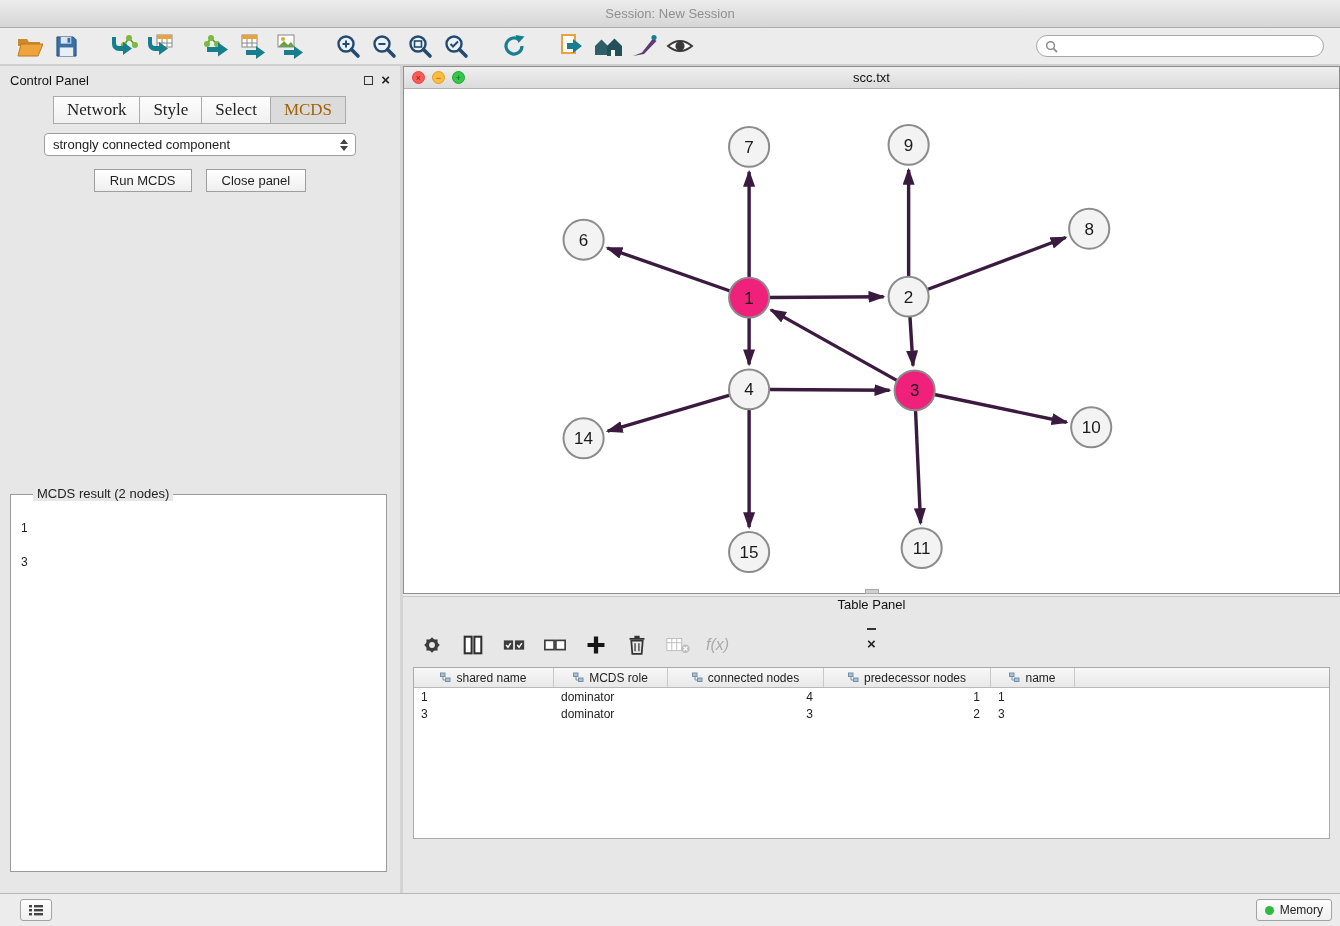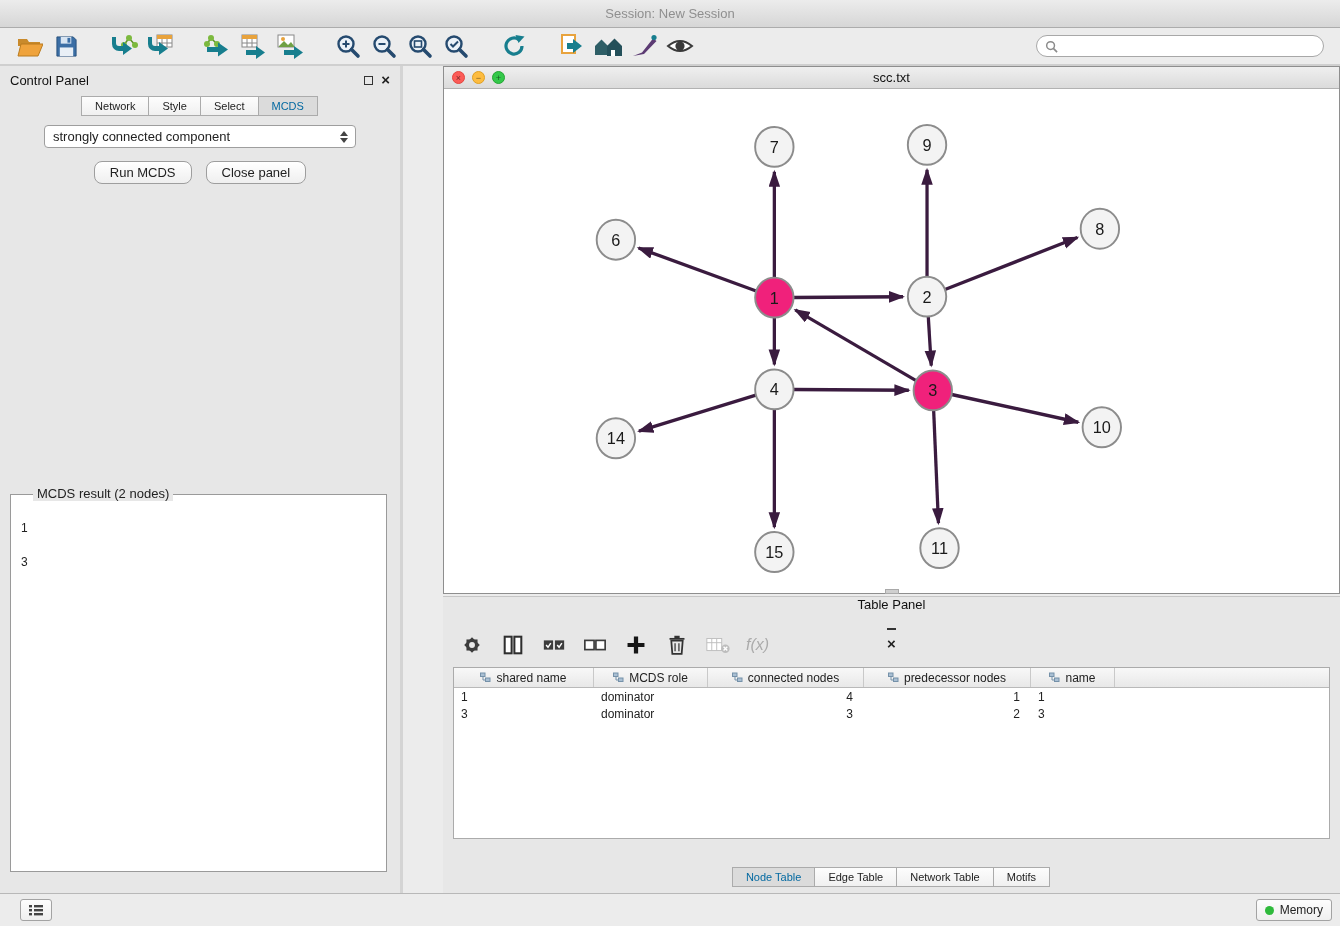--- a/index.html
+++ b/index.html
@@ -9,39 +9,39 @@
   
   .titlebar { height:28px; background:linear-gradient(#ECECEC,#D6D6D6); border-bottom:1px solid #ACACAC; text-align:center; line-height:27px; color:#8F8F8F; font-size:13px; }
 
   .toolbar { height:38px; display:flex; align-items:center; padding:0 12px; background:#ECECEC; border-bottom:2px solid #CFCFCF; }
   .tb-btn { width:36px; height:30px; display:flex; align-items:center; justify-content:center; border-radius:4px; flex:0 0 auto; }
   .grp { margin-left:22px; }
   .tb-spacer { flex:1; }
   .searchbox { width:288px; height:22px; border:1px solid #A8A8A8; border-radius:11px; background:#fff; display:flex; align-items:center; padding:0 8px; gap:5px; margin-right:4px; }
   .searchbox input { border:none; outline:none; flex:1; font-size:12px; font-family:inherit; background:transparent; }
 
-  .main { display:flex; height:827px;gap:40px; }
+  .main { display:flex; height:827px; }
 
   
   .control-panel { width:403px; background:#E7E7E7; border-right:3px solid #D4D4D4; position:relative; flex:0 0 auto; }
   .panel-header { height:28px; display:flex; align-items:center; padding:0 10px; gap:8px; }
   .panel-title { font-size:13px; color:#111; }
   .ph-spacer { flex:1; }
   .float-ico { width:9px; height:9px; border:1.5px solid #333; display:inline-block; }
   .close-ico { font-weight:bold; font-size:15px; color:#222; line-height:12px; }
   .cp-tabs { display:flex; justify-content:center; margin-top:2px; }
-  .tab { padding:3px 13px; background:linear-gradient(#FDFDFD,#F0F0F0); border:1px solid #ABABAB; margin-left:-1px; font-size:11px; }
-  .tab.active { background:#DBDBDB; color:#0369a1; }
+  .tab { padding:3px 13px; background:linear-gradient(#FDFDFD,#F0F0F0); border:1px solid #ABABAB; margin-left:-1px; font-size:17px;font-family:Liberation Serif, serif; }
+  .tab.active { background:#DBDBDB; color:#a16207; }
   .cp-opt-label { text-align:center; margin-top:24px; font-size:13px; }
   .cp-select { margin:9px auto 0; width:312px; height:23px; background:#fff; border:1px solid #9E9E9E; border-radius:4px; display:flex; align-items:center; padding:0 22px 0 8px; font-size:13px; position:relative; }
   .spinner { position:absolute; right:7px; top:5px; display:flex; flex-direction:column; gap:2px; }
   .spin-up { width:0; height:0; border-left:4px solid transparent; border-right:4px solid transparent; border-bottom:5px solid #444; }
   .spin-dn { width:0; height:0; border-left:4px solid transparent; border-right:4px solid transparent; border-top:5px solid #444; }
   .cp-buttons { display:flex; justify-content:center; gap:14px; margin-top:13px; }
-  .btn { padding:3px 15px; background:linear-gradient(#FFFFFF,#EFEFEF); border:1px solid #9E9E9E; border-radius:8px; font-size:13px; }
+  .btn { padding:3px 15px; background:linear-gradient(#FFFFFF,#EFEFEF); border:1px solid #9E9E9E; border-radius:0; font-size:13px; }
   .result-box { position:absolute; left:10px; right:13px; top:428px; height:378px; border:1px solid #9A9A9A; background:#fff; }
   .result-legend { position:absolute; top:-9px; left:22px; background:#E7E7E7; padding:0 4px; font-size:13px; }
   .result-items { padding:8px 10px; font-size:12px; line-height:17px; white-space:pre-line; }
 
   
   .right { flex:1; display:flex; flex-direction:column; min-width:0; }
   .net-window { height:528px; border:1px solid #8E8E8E; background:#fff; display:flex; flex-direction:column; position:relative; }
   .net-titlebar { height:22px; background:linear-gradient(#EFEFEF,#DBDBDB); border-bottom:1px solid #B2B2B2; position:relative; text-align:center; line-height:21px; font-size:13px; color:#111; }
   .lights { position:absolute; left:8px; top:4px; display:flex; gap:7px; }
   .light { width:13px; height:13px; border-radius:50%; font-size:9px; line-height:12px; text-align:center; color:rgba(0,0,0,.55); }
@@ -461,26 +461,20 @@
         </div>
         <div class="trow">
           <div class="td" style="width:140px">3</div>
           <div class="td" style="width:114px">dominator</div>
           <div class="td num" style="width:156px">3</div>
           <div class="td num" style="width:167px">2</div>
           <div class="td" style="width:84px">3</div>
         </div>
       </div>
 
-      <div class="tp-tabs">
-        <span class="tab active">Node Table</span>
-        <span class="tab">Edge Table</span>
-        <span class="tab">Network Table</span>
-        <span class="tab">Motifs</span>
-      </div>
     </div>
   </div>
 </div>
 
 <div class="statusbar">
   <span class="sb-btn">
     <svg width="14" height="12" viewBox="0 0 14 12">
         <rect x="0" y="1" width="3" height="2.4" fill="#444"></rect>
         <rect x="5" y="1" width="9" height="2.4" fill="#444"></rect>
         <rect x="0" y="5" width="3" height="2.4" fill="#444"></rect>

